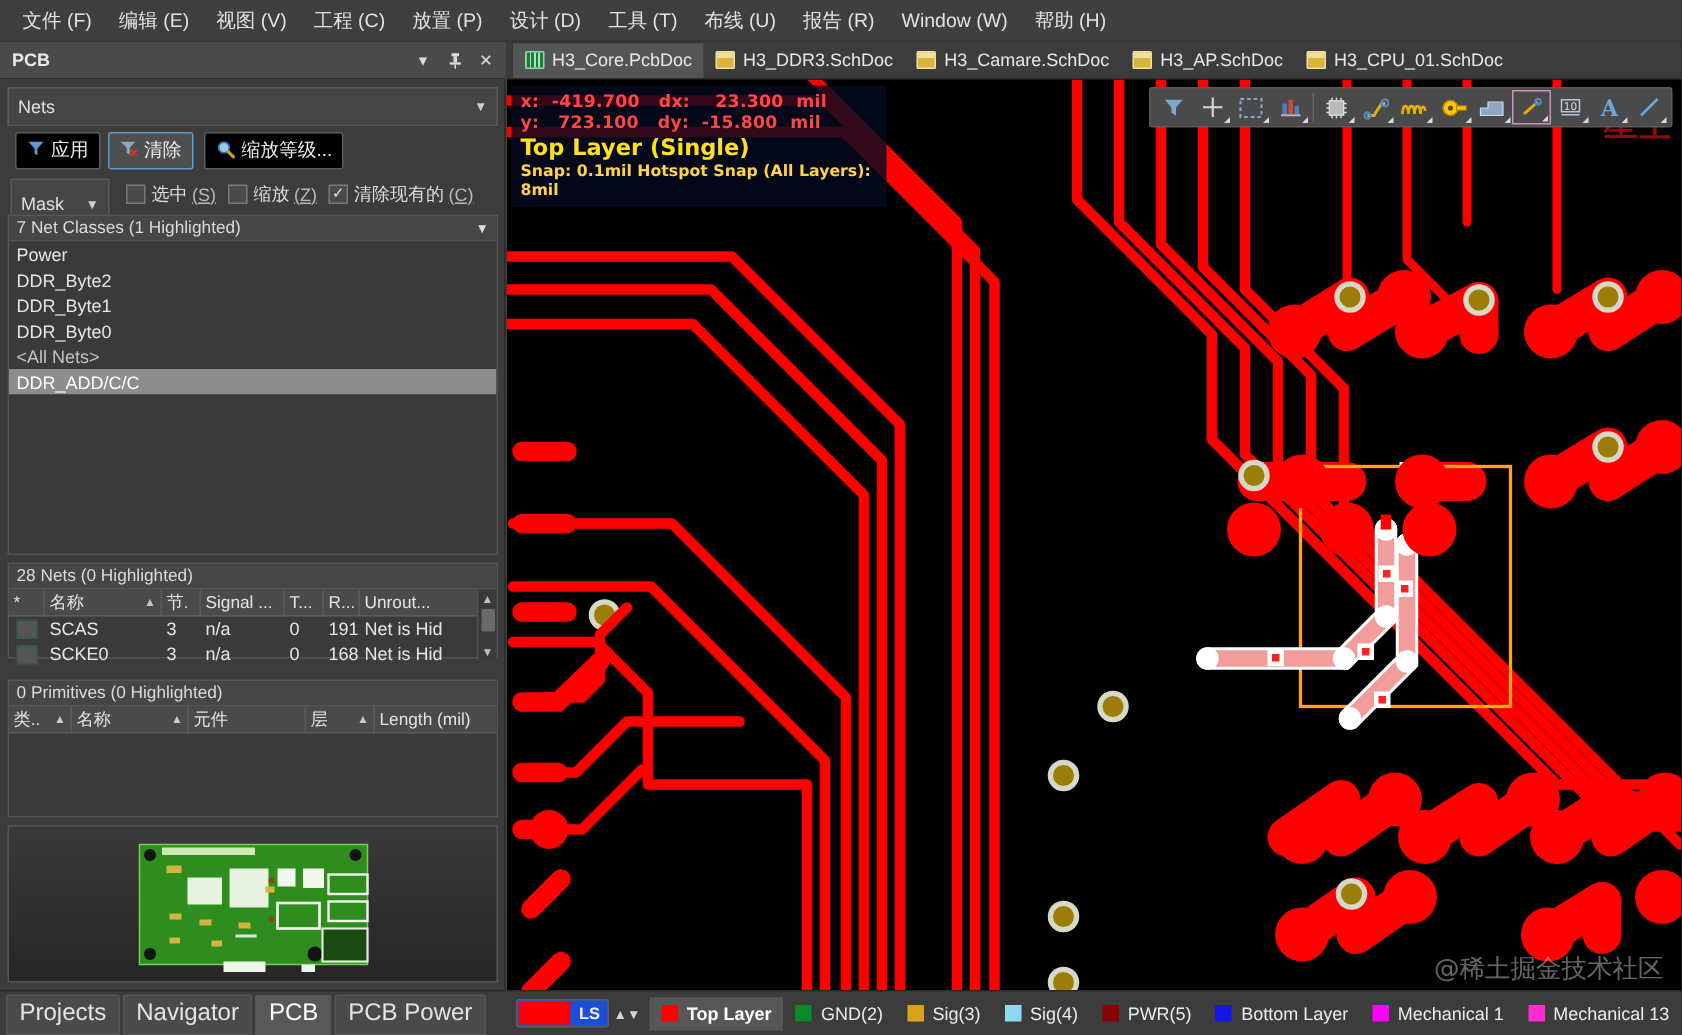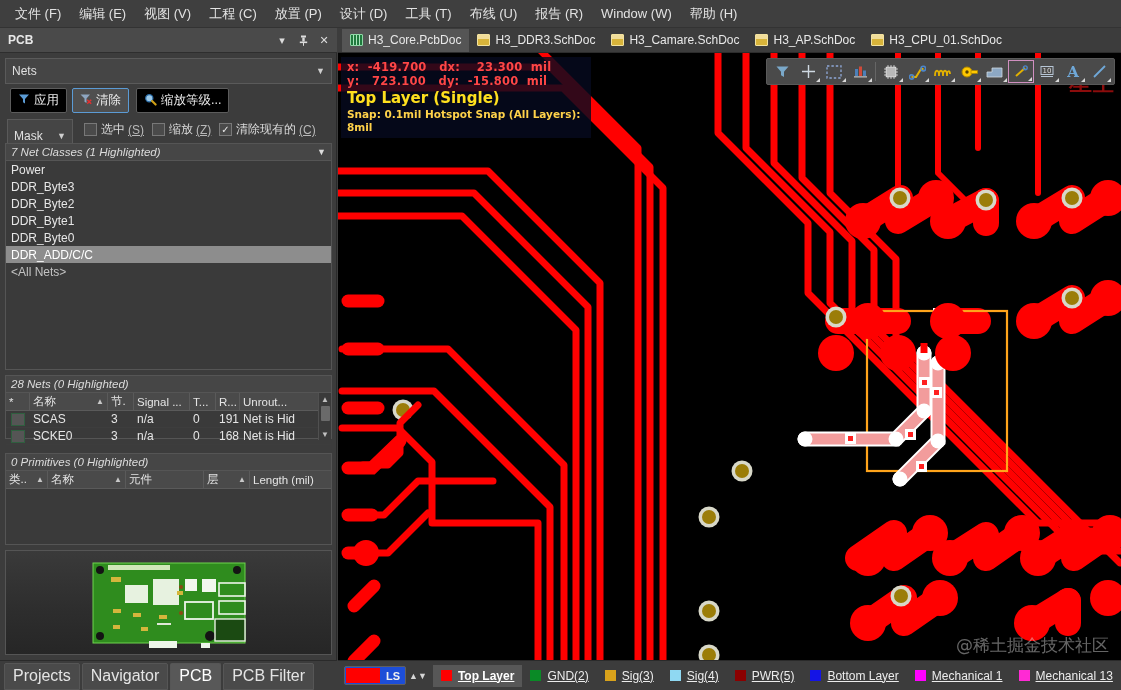--- a/index.html
+++ b/index.html
@@ -95,21 +95,20 @@
     position: absolute;
     background: #3a3a3a;
     border: 1px solid #555;
   }
   .list-caption {
     height: 17px; background: #464646;
     font-size: 11.5px; color: #dcdcdc;
     display: flex; align-items: center;
     padding: 0 5px;
     border-bottom: 1px solid #555;
-    font-style: italic;
   }
   .list-caption .caret { margin-left: auto; font-size: 9px; }
   .list-body { background: #3a3a3a; overflow: hidden; }
   .list-row {
     height: 17px; font-size: 12px; color: #e6e6e6;
     display: flex; align-items: center;
     padding-left: 5px; cursor: default;
   }
   .list-row.selected { background: #8d8d8d; color: #ffffff; }
   .list-row.dim { color: #c3c3c3; }
@@ -269,21 +268,21 @@
   .lschip .swbig { width: 34px; height: 15px; margin: 0 1px; }
   .lschip .lslabel { font-size: 11px; color: #f0f0f0; padding: 0 5px; font-weight: bold;}
   .lsarrow {
     width: 17px; height: 19px; display:flex; align-items:center; justify-content:center;
     font-size: 9px; color: #d6d6d6; cursor: pointer;
   }
   .laytab {
     display: flex; align-items: center; gap: 6px;
     height: 22px; padding: 0 8px;
     font-size: 12px; color: #ececec;
-    cursor: pointer; white-space: nowrap; text-decoration: underline;
+    cursor: pointer; white-space: nowrap;
   }
   .laytab.active { background: #575757; color: #fff; font-weight: bold; }
   .laydot { width: 11px; height: 11px; display: block; }
 
   .watermark {
     position: absolute;
     font-size: 17px; color: rgba(225,225,225,0.45);
     font-family: "DejaVu Sans", sans-serif;
     pointer-events: none; white-space: nowrap;
   }
@@ -382,26 +381,25 @@
       <span class="mnem" style="margin-left:3px">(C)</span>
     </div>
 
     <div class="listbox" style="left:5px; top:90px; width:327px; height:227px;">
       <div class="list-caption">
         <span>7 Net Classes (1 Highlighted)</span>
         <span class="caret">▼</span>
       </div>
       <div class="list-body" id="netclass-list">
           <div class="list-row">Power</div>
-          <div class="list-row">DDR_Byte3</div>
           <div class="list-row">DDR_Byte2</div>
           <div class="list-row">DDR_Byte1</div>
           <div class="list-row">DDR_Byte0</div>
+          <div class="list-row dim">&lt;All Nets&gt;</div>
           <div class="list-row selected">DDR_ADD/C/C</div>
-          <div class="list-row dim">&lt;All Nets&gt;</div>
         </div>
     </div>
 
     <div class="listbox" style="left:5px; top:322px; width:327px; height:64px;">
       <div class="list-caption">
         <span>28 Nets (0 Highlighted)</span>
       </div>
       <div class="gridhdr">
         <div class="gh" style="width:24px">*</div>
         <div class="gh" style="width:78px">
@@ -498,21 +496,21 @@
         <circle cx="96" cy="56" r="2" fill="#8b4a13"></circle>
         <rect x="72" y="66" width="14" height="2" fill="#dfe8d8"></rect>
       </svg>
     </div>
   </div>
 
   <div class="btab-bar" id="btabs">
       <div class="btab">Projects</div>
       <div class="btab">Navigator</div>
       <div class="btab active">PCB</div>
-      <div class="btab">PCB Filter</div>
+      <div class="btab">PCB Power</div>
     </div>
 
   <div class="doctabs" id="doctabs">
       <div class="doctab active">
         <span class="dticon pcb"></span>
         <span>H3_Core.PcbDoc</span>
       </div>
       <div class="doctab">
         <span class="dticon sch"></span>
         <span>H3_DDR3.SchDoc</span>

